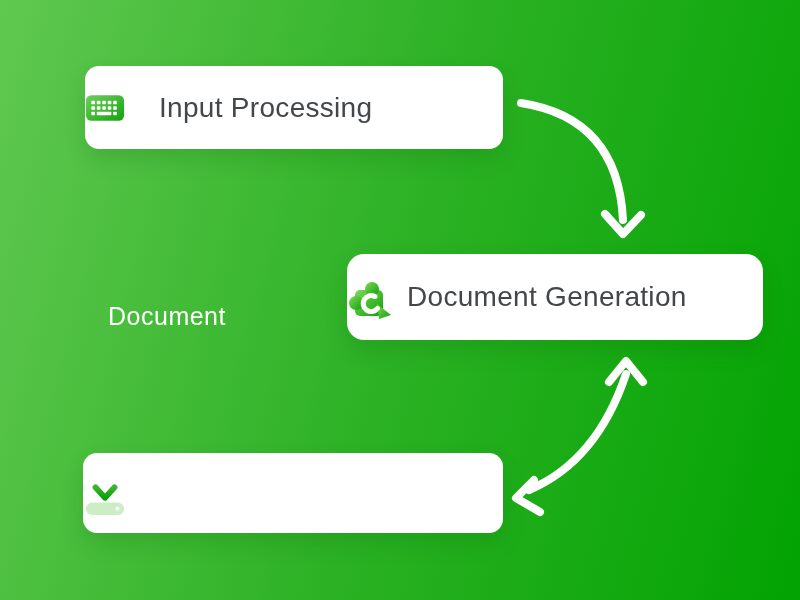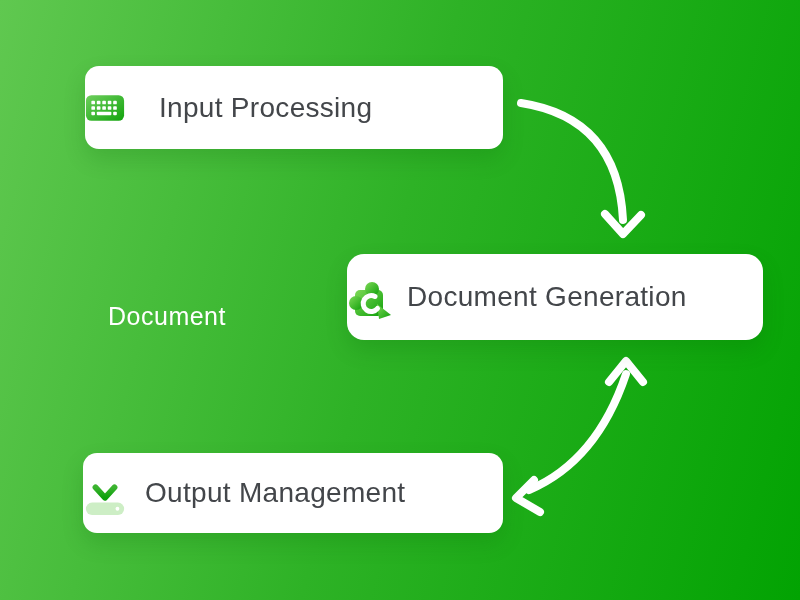--- a/index.html
+++ b/index.html
@@ -120,16 +120,15 @@
           </linearGradient>
         </defs>
         <rect x="3" y="33" width="40" height="13" rx="6.5" fill="#cdeec5"></rect>
         <circle cx="36" cy="39.5" r="2" fill="#ffffff"></circle>
         <g fill="none" stroke="url(#gdl)" stroke-width="6" stroke-linecap="round" stroke-linejoin="round">
           <path d="M 23 5 L 23 25"></path>
           <path d="M 13 17 L 23 28 L 33 17"></path>
         </g>
       </svg>
     </span>
-    <span class="node-label">Output Management</span>
   </div>
 
 </div>
 
 </body></html>

